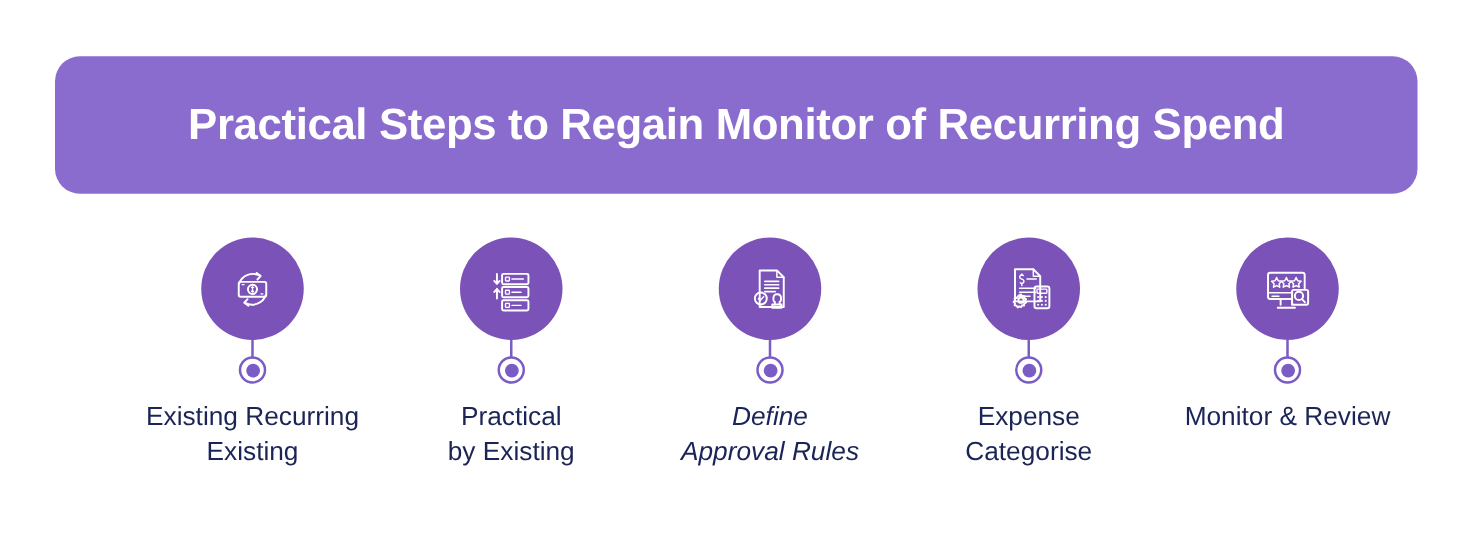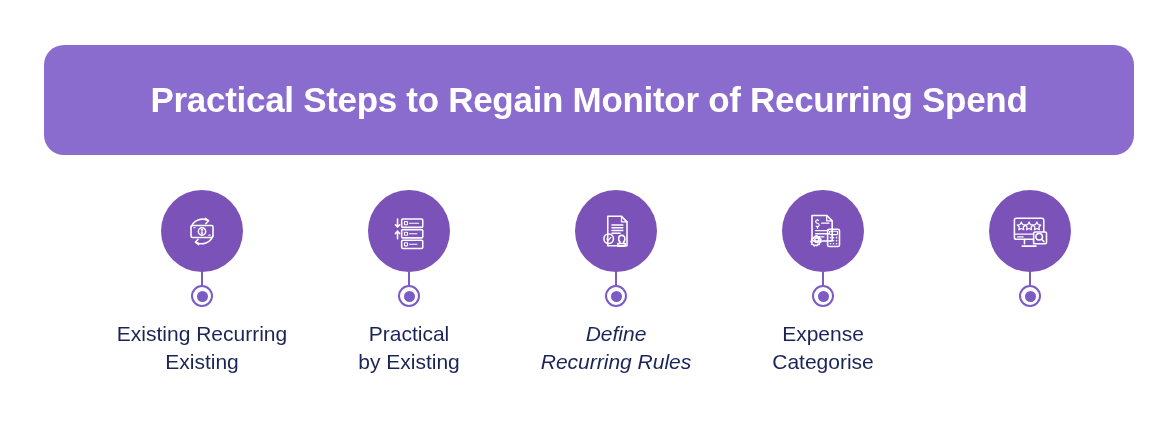--- a/index.html
+++ b/index.html
@@ -195,21 +195,21 @@
           <circle cx="16" cy="32.5" r="5.2"></circle>
           <path d="M13.9 32.6l1.5 1.6 3-3.3" stroke-width="1.3"></path>
           <path d="M26 40.5v-2.8h8V40.5z"></path>
           <path d="M28.2 37.7v-2.2a1.9 1.9 0 0 1-1.2-1.8v-1.9a3 3 0 0 1 3-3h.6a3 3 0 0 1 3 3v1.9a1.9 1.9 0 0 1-1.2 1.8v2.2"></path>
         </svg>
       </div>
       <div class="stem"></div>
       <div class="node"></div>
       <div class="caption">
         <span>Define</span>
-        <span class="line2">Recurring Rules</span>
+        <span class="line2">Approval Rules</span>
       </div>
     </div>
 
     <div class="step" style="left:796px;">
       <div class="icon-circle">
         <svg width="44" height="44" viewBox="0 0 48 48" fill="none" stroke="#ffffff" stroke-width="1.7" stroke-linecap="round" stroke-linejoin="round">
           <path d="M12 7h16l6 6v22H12z"></path>
           <path d="M28 7v6h6" stroke-width="1.3"></path>
           <path d="M19.2 12.4c-.7-.7-1.9-.7-2.6 0s-.7 1.8 0 2.5c.7.7 2 .7 2.7 1.4s.6 1.8-.1 2.5-1.9.7-2.6 0M18 11.2v1.1M18 19.9v1.2" stroke-width="1.3"></path>
           <path d="M22.5 15.5h8M16 23.5h14M16 27h14M16 30.5h9" stroke-width="1.4"></path>
@@ -247,17 +247,18 @@
           <path d="M23 14.2l1.35 2.8 3.05.45-2.2 2.15.52 3.05L23 21.22l-2.72 1.43.52-3.05-2.2-2.15 3.05-.45z" stroke-width="1.3"></path>
           <path d="M31.5 14.2l1.35 2.8 3.05.45-2.2 2.15.52 3.05-2.72-1.43-2.72 1.43.52-3.05-2.2-2.15 3.05-.45z" stroke-width="1.3"></path>
           <rect x="28" y="25" width="14" height="13" rx="1.5" fill="#7B52B8"></rect>
           <circle cx="34" cy="30.3" r="3.6"></circle>
           <path d="M36.7 33l2.6 2.8" stroke-width="1.6"></path>
         </svg>
       </div>
       <div class="stem"></div>
       <div class="node"></div>
       <div class="caption">
+        <span>Monitor &amp; Review</span>
       </div>
     </div>
 
   </div>
 </div>
 
 </body></html>

